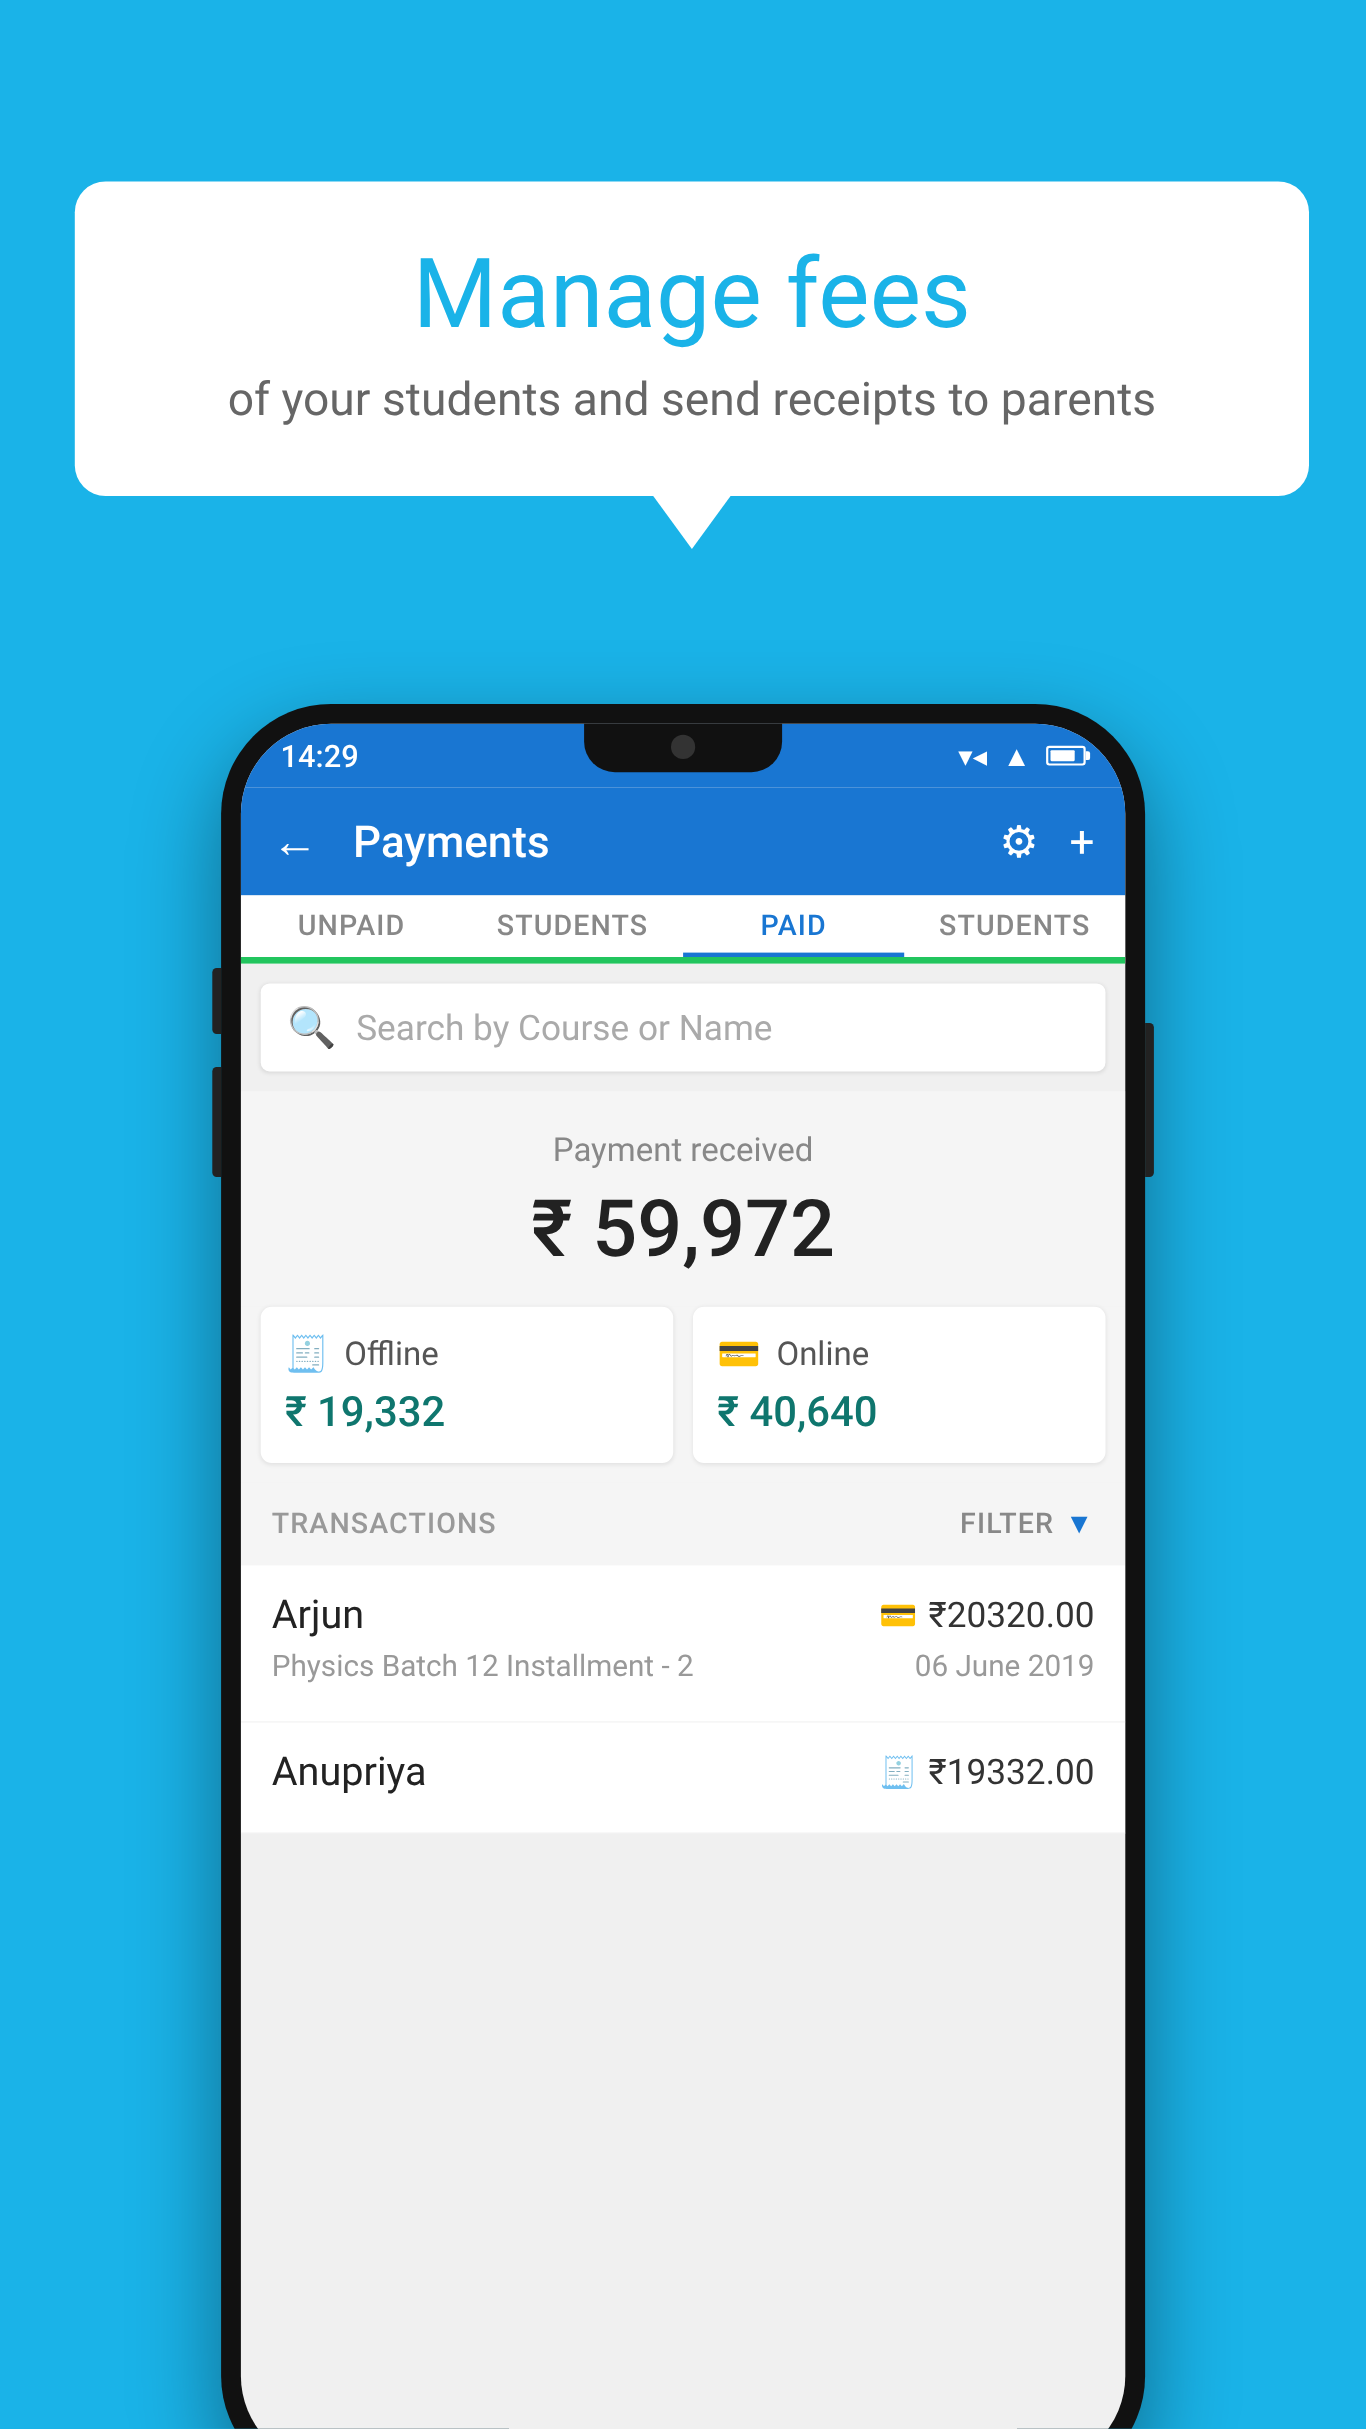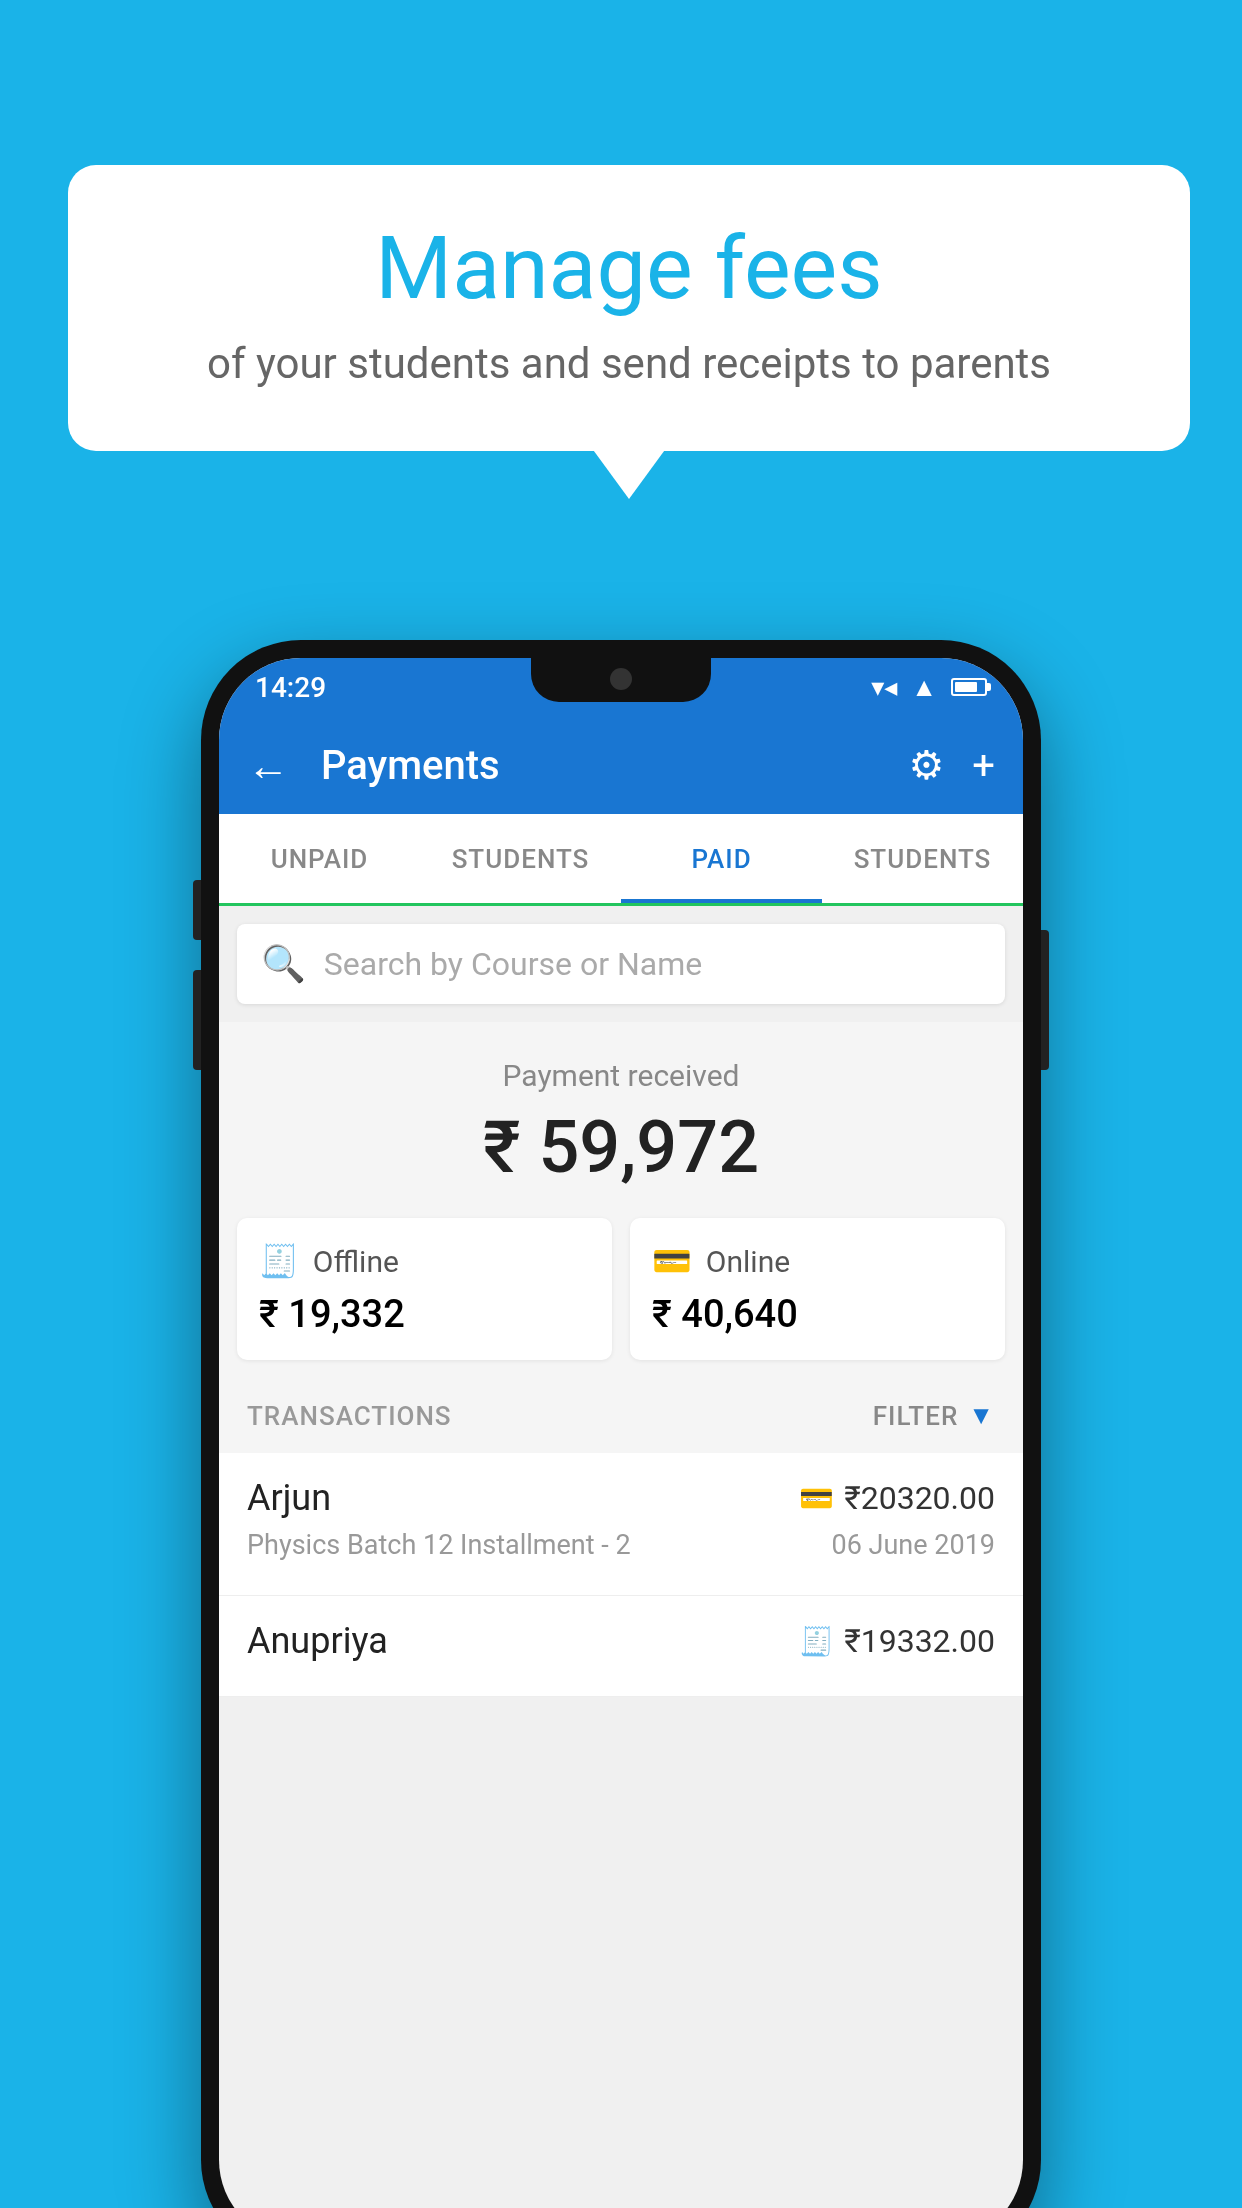--- a/index.html
+++ b/index.html
@@ -194,22 +194,22 @@
     .gear-icon, .plus-icon {
       color: white;
       font-size: 40px;
       cursor: pointer;
     }
 
     
     .tabs {
       background: white;
       display: flex;
-      height: 92px;
-      border-bottom: 3px solid #22c55e;
+      height: 62px;
+      border-bottom: 6px solid #22c55e;
       text-align: center;
     }
 
     .tab {
       flex: 1;
       display: flex;
       align-items: center;
       justify-content: center;
       font-size: 26px;
       font-weight: 500;
@@ -303,21 +303,21 @@
       color: #555;
       font-size: 32px;
     }
 
     .card-type-label {
       color: #555;
       font-size: 30px;
     }
 
     .card-amount {
-      color: #000000;
+      color: #0f766e;
       font-size: 38px;
       font-weight: 500;
     }
 
     
     .transactions-header {
       display: flex;
       align-items: center;
       justify-content: space-between;
       padding: 22px 28px;

